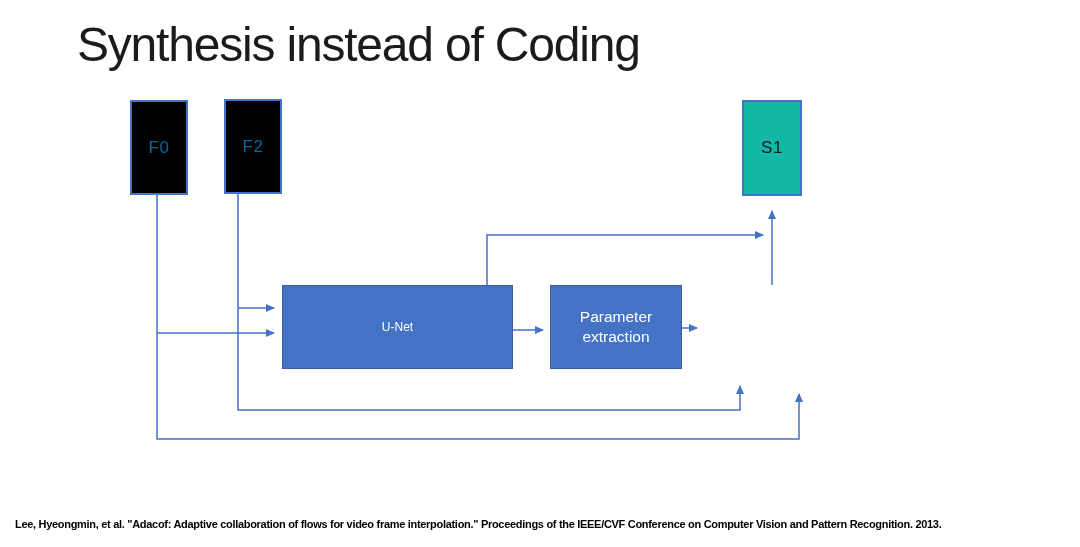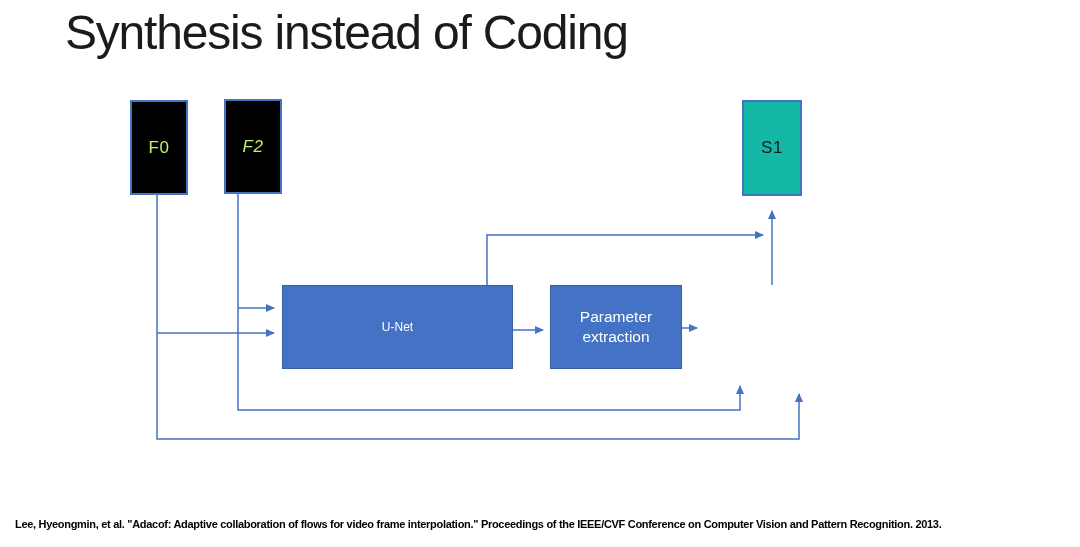--- a/index.html
+++ b/index.html
@@ -7,21 +7,21 @@
     position:relative;
     width:1080px;height:547px;
     background:#ffffff;
     overflow:hidden;
     font-family:"Liberation Sans", sans-serif;
     margin:0 auto;
   }
   .slide-title{
     position:absolute;
     left:61px;top:1px;
-    margin:4px;
+    margin:16px;
     font-size:48px;
     font-weight:300;
     letter-spacing:-1.2px;
     color:#1b1b1b;
     font-family:"Liberation Sans", sans-serif;
     white-space:nowrap;
   }
   .connectors{
     position:absolute;left:0;top:0;width:1080px;height:547px;
     pointer-events:none;
@@ -31,30 +31,30 @@
     display:flex;align-items:center;justify-content:center;
     text-align:center;
     box-sizing:border-box;
   }
   .frame-node{
     width:58px;height:95px;
     border:2px solid #4472C4;
     font-size:17px;
     letter-spacing:0.5px;
   }
-  .frame-input{background:#000000;color:#bef264;}
+  .frame-input{background:#000000;color:#0369a1;}
   .frame-output{background:#14b8a6;color:#1a1a1a;}
   .process-node{
     background:#4472C4;
     border:1.5px solid #3A5F9F;
     color:#ffffff;
     font-size:12px;
   }
   #node-f0{left:130px;top:100px;}
-  #node-f2{left:224px;top:99px;font-style:italic;}
+  #node-f2{left:224px;top:99px;}
   #node-s1{left:742px;top:100px;width:60px;height:96px;}
   #node-unet{left:282px;top:285px;width:231px;height:84px;}
   #node-param{left:550px;top:285px;width:132px;height:84px;font-size:15.5px;line-height:1.3;padding:0 24px;}
   #node-adacof{left:703px;top:285px;width:137px;height:84px;}
   .citation{
     position:absolute;
     left:15px;top:518px;
     margin:0;
     width:1060px;
     font-size:11px;

